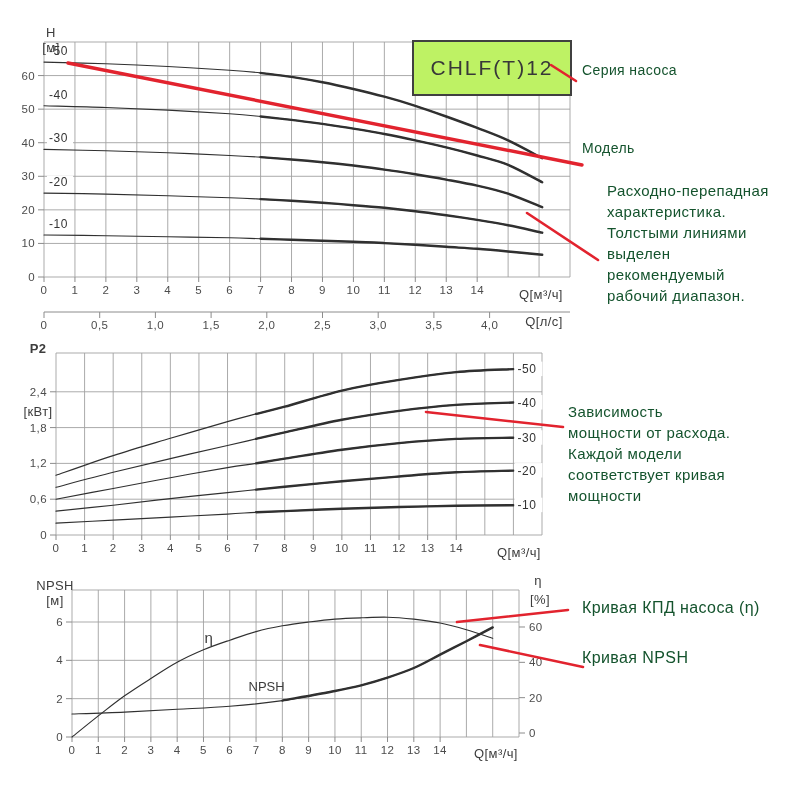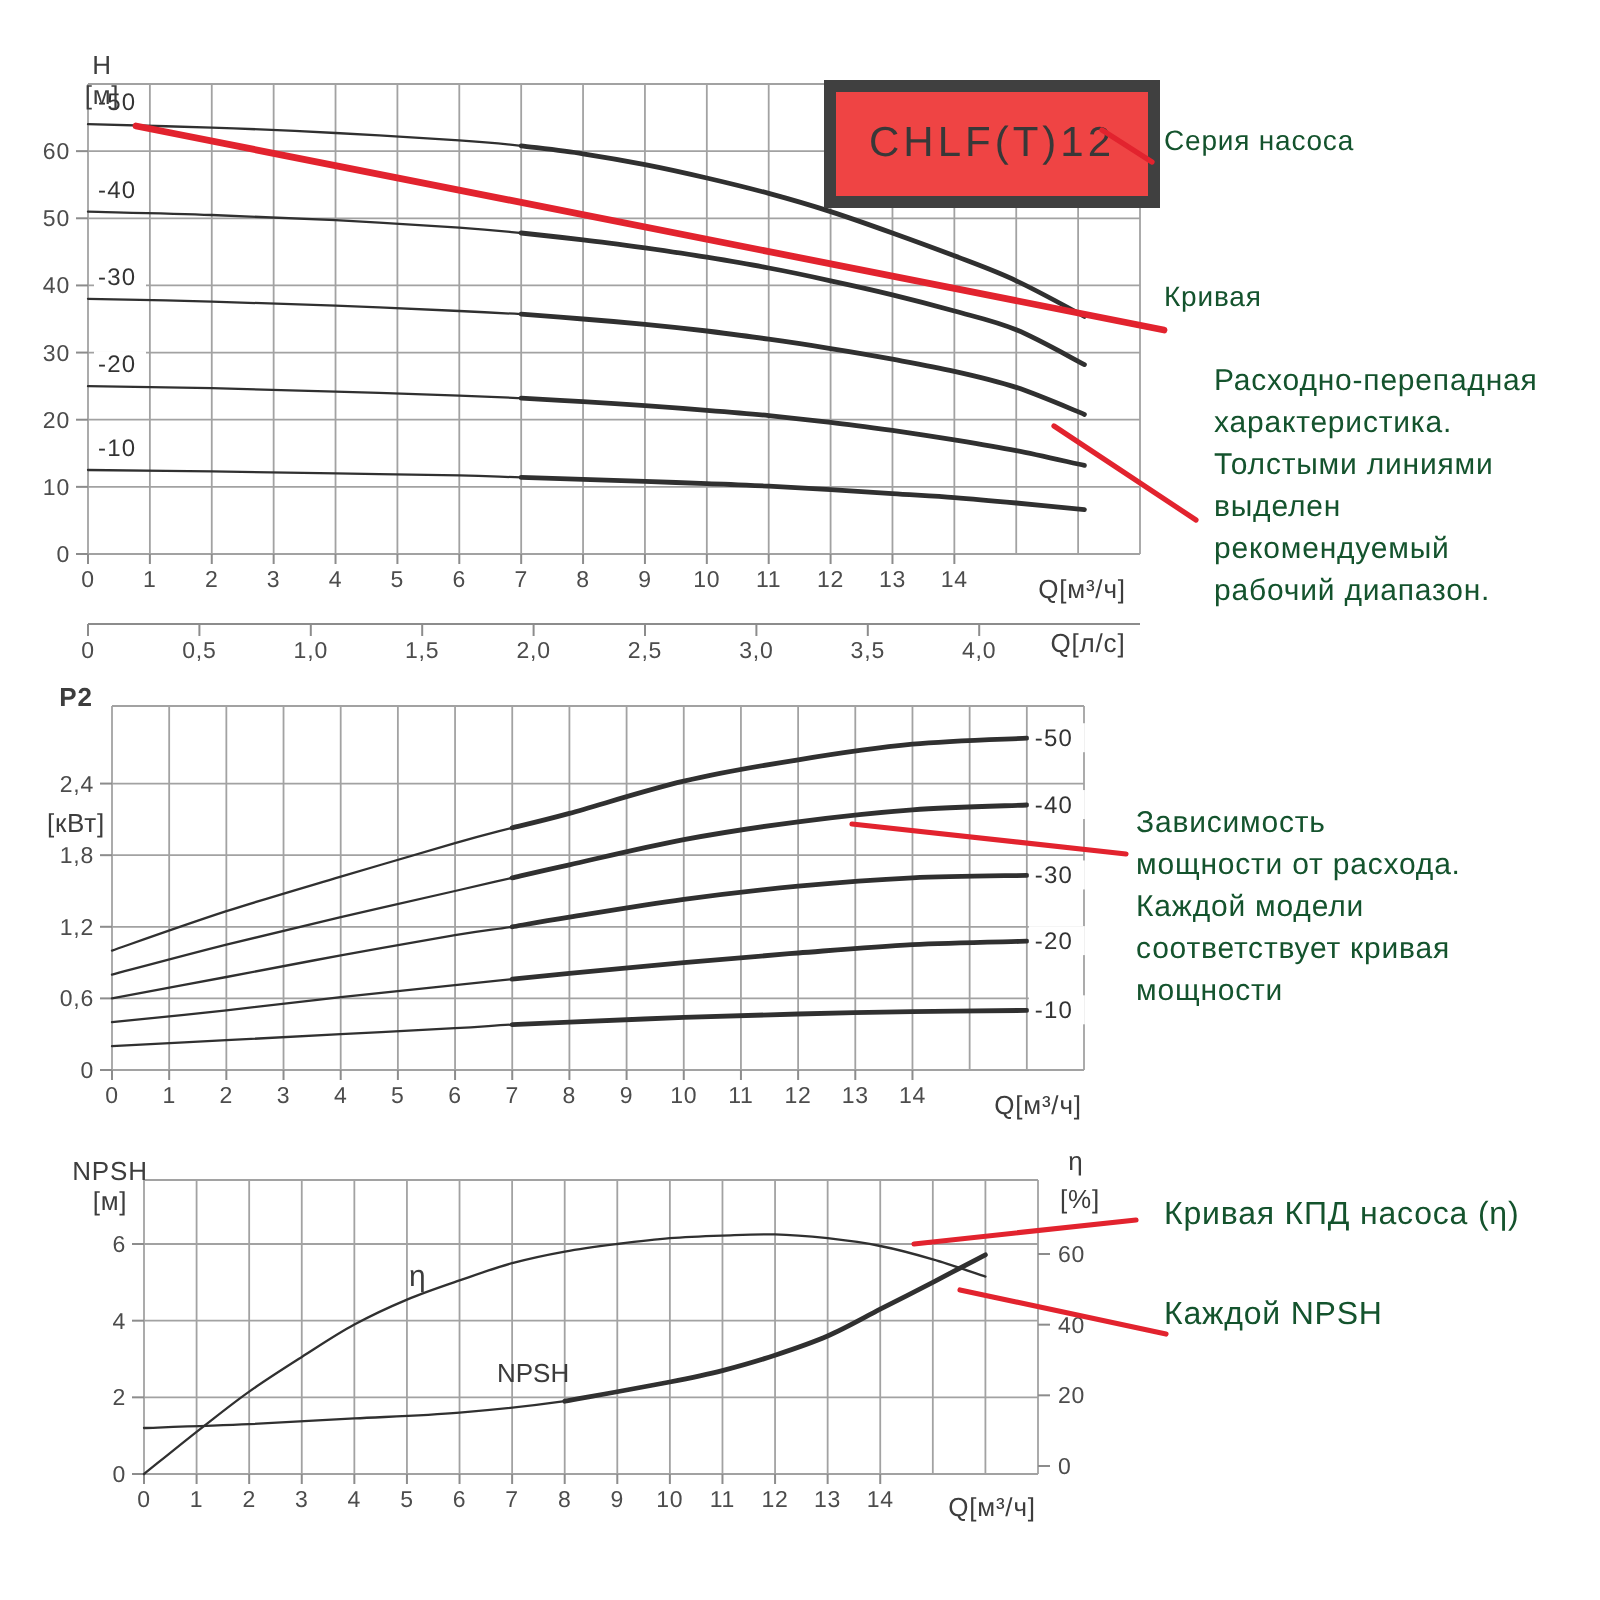--- a/index.html
+++ b/index.html
@@ -20,21 +20,21 @@
   .lb-p2  {left:26px;top:341px;width:24px;font-weight:bold;}
   .lb-kvt {left:15px;top:356px;width:46px;margin-top:48px;}
   .lb-q2  {left:484px;top:545px;width:70px;}
   .lb-npsh{left:33px;top:578px;width:44px;}
   .lb-m3  {left:40px;top:593px;width:30px;}
   .lb-eta {left:528px;top:573px;width:20px;}
   .lb-pct {left:526px;top:592px;width:28px;}
   .lb-q3  {left:461px;top:746px;width:70px;}
 
   .series-box{position:absolute;left:412px;top:40px;width:156px;height:52px;
-      background:#ef4444;border:6px solid #404040;display:flex;align-items:center;justify-content:center;}
+      background:#bef264;border:2px solid #404040;display:flex;align-items:center;justify-content:center;}
   .series-box span{font-size:21px;letter-spacing:2px;color:#383838;}
 
   .ann{position:absolute;color:#14532d;letter-spacing:0.4px;}
   .ann-series{left:582px;top:62px;font-size:14px;}
   .ann-model {left:582px;top:140px;font-size:14px;}
   .ann-flowhead{left:607px;top:180px;font-size:15px;line-height:21px;white-space:pre-line;width:200px;}
   .ann-power{left:568px;top:401px;font-size:15px;line-height:21px;white-space:pre-line;width:210px;}
   .ann-eff {left:582px;top:599px;font-size:16px;}
   .ann-npsh{left:582px;top:649px;font-size:16px;}
 </style>
@@ -360,27 +360,27 @@
   <svg id="redlines" viewBox="0 0 800 800">
       <line x1="68" y1="63" x2="582" y2="165" stroke="#e2232e" stroke-width="3.4" stroke-linecap="round"></line>
       <line x1="551" y1="65" x2="576" y2="81" stroke="#e2232e" stroke-width="2.6" stroke-linecap="round"></line>
       <line x1="527" y1="213" x2="598" y2="260" stroke="#e2232e" stroke-width="2.6" stroke-linecap="round"></line>
       <line x1="426" y1="412" x2="563" y2="427" stroke="#e2232e" stroke-width="2.6" stroke-linecap="round"></line>
       <line x1="457" y1="622" x2="568" y2="610" stroke="#e2232e" stroke-width="2.6" stroke-linecap="round"></line>
       <line x1="480" y1="645" x2="583" y2="667" stroke="#e2232e" stroke-width="2.6" stroke-linecap="round"></line>
     </svg>
 
   <div class="ann ann-series">Серия насоса</div>
-  <div class="ann ann-model">Кривая</div>
+  <div class="ann ann-model">Модель</div>
   <div class="ann ann-flowhead">Расходно-перепадная
 характеристика.
 Толстыми линиями
 выделен
 рекомендуемый
 рабочий диапазон.</div>
   <div class="ann ann-power">Зависимость
 мощности от расхода.
 Каждой модели
 соответствует кривая
 мощности</div>
   <div class="ann ann-eff">Кривая КПД насоса (η)</div>
-  <div class="ann ann-npsh">Каждой NPSH</div>
+  <div class="ann ann-npsh">Кривая NPSH</div>
 </div>
 
 </body></html>

